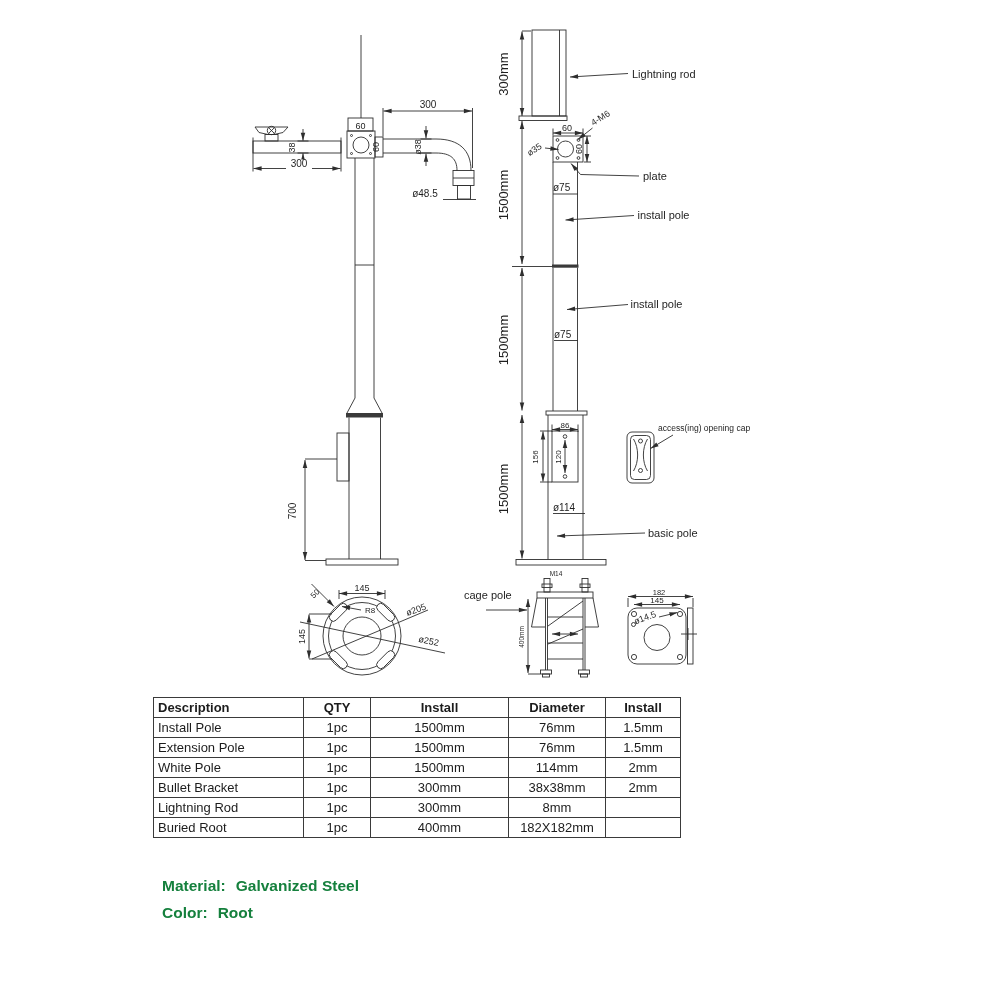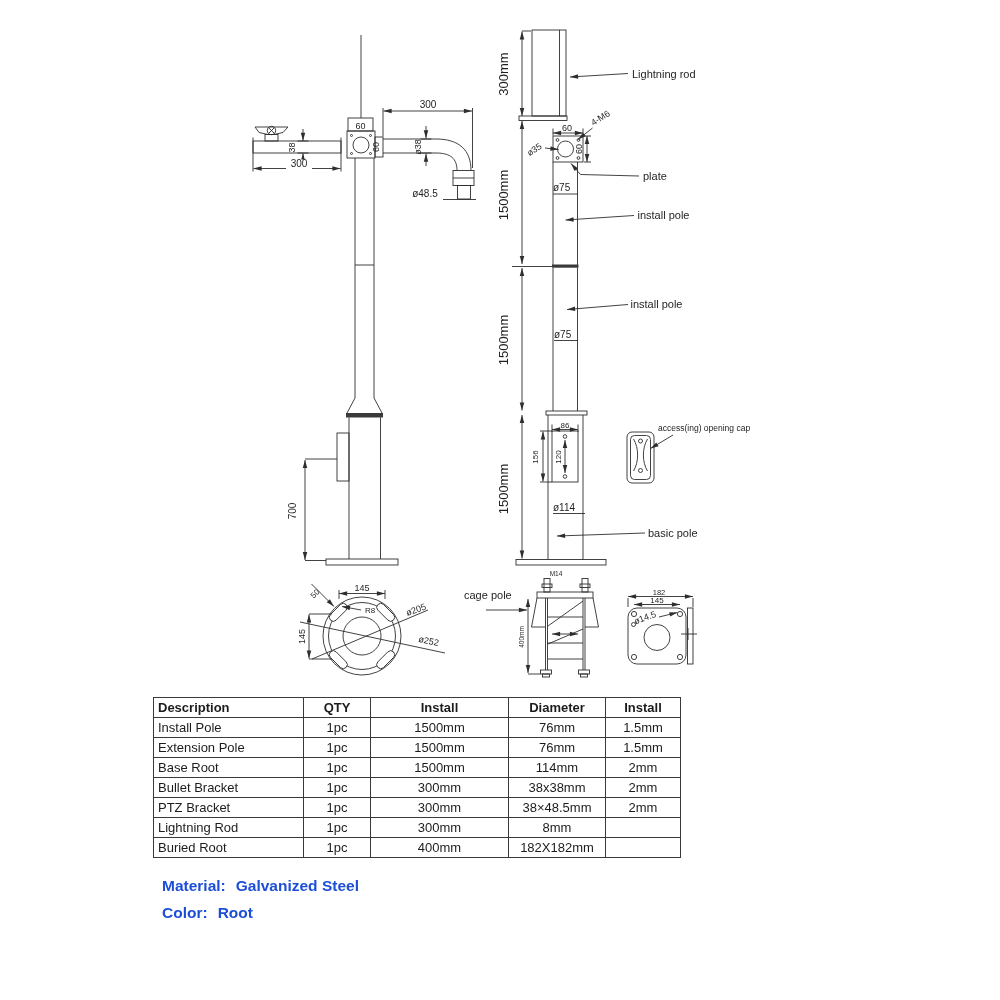--- a/index.html
+++ b/index.html
@@ -13,21 +13,21 @@
   svg text{fill:#1f1f1f;font-family:"Liberation Sans",sans-serif;font-size:10px;}
   svg .t13{font-size:13px;} svg .t11{font-size:11px;} svg .t10{font-size:10px;}
   svg .t9{font-size:9px;} svg .t85{font-size:8.5px;} svg .t8{font-size:8px;}
   svg .t7{font-size:7.5px;} svg .t65{font-size:6.5px;}
   svg .mid{text-anchor:middle;}
   table.spec{position:absolute;left:153px;top:697px;border-collapse:collapse;table-layout:fixed;}
   table.spec th,table.spec td{border:1px solid #3a3a3a;height:19px;font-size:13px;
       text-align:center;padding:0;line-height:19px;white-space:nowrap;overflow:hidden;}
   table.spec th{font-weight:bold;text-align:center;}
   table.spec .al{text-align:left;padding-left:4px;}
-  .specs{position:absolute;left:162px;top:872px;font-size:15.5px;font-weight:bold;color:#1d4ed8;}
+  .specs{position:absolute;left:162px;top:872px;font-size:15.5px;font-weight:bold;color:#15803d;}
   .spec-line{height:27px;line-height:27px;}
   .spec-line .v{margin-left:10px;}
 </style>
 </head>
 <body>
 
 <div class="canvas">
 
 <svg width="1000" height="692" viewBox="0 0 1000 692">
   <defs>
@@ -308,38 +308,31 @@
       <td>1.5mm</td>
     </tr>
     <tr>
       <td class="al">Extension Pole</td>
       <td>1pc</td>
       <td>1500mm</td>
       <td>76mm</td>
       <td>1.5mm</td>
     </tr>
     <tr>
-      <td class="al">Base Root</td>
+      <td class="al">White Pole</td>
       <td>1pc</td>
       <td>1500mm</td>
       <td>114mm</td>
       <td>2mm</td>
     </tr>
     <tr>
       <td class="al">Bullet Bracket</td>
       <td>1pc</td>
       <td>300mm</td>
       <td>38x38mm</td>
-      <td>2mm</td>
-    </tr>
-    <tr>
-      <td class="al">PTZ Bracket</td>
-      <td>1pc</td>
-      <td>300mm</td>
-      <td>38×48.5mm</td>
       <td>2mm</td>
     </tr>
     <tr>
       <td class="al">Lightning Rod</td>
       <td>1pc</td>
       <td>300mm</td>
       <td>8mm</td>
       <td></td>
     </tr>
     <tr>

